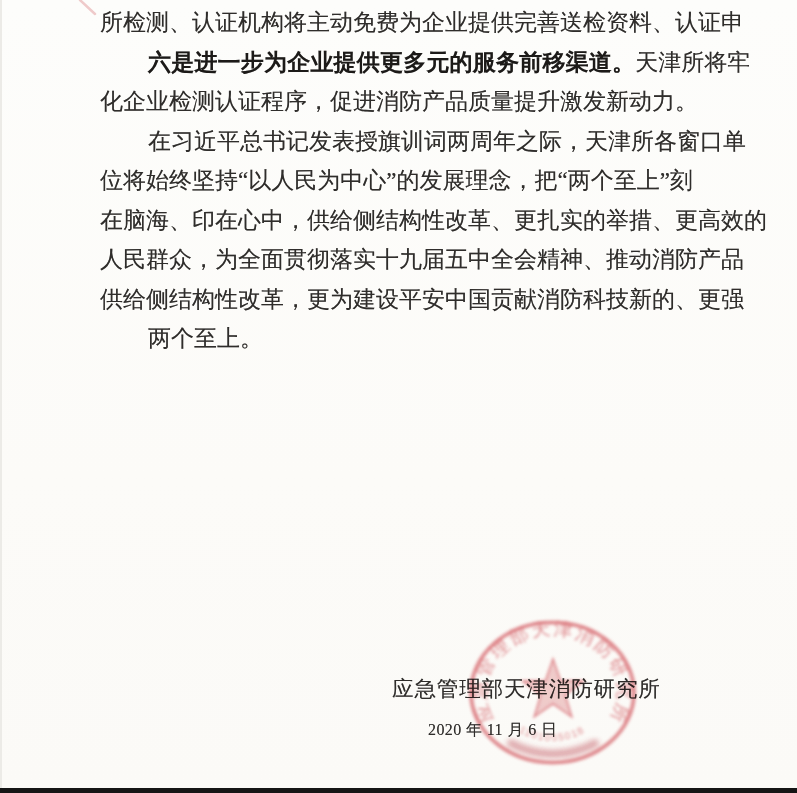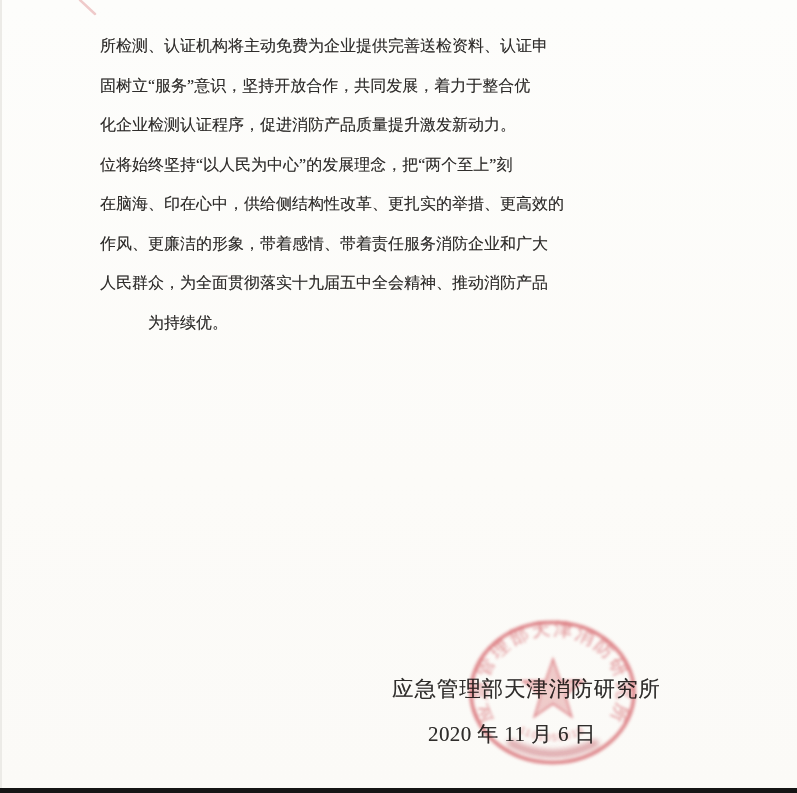--- a/index.html
+++ b/index.html
@@ -14,42 +14,41 @@
     position: absolute; inset: 0;
     background: linear-gradient(180deg, #fdfdfb 0%, #fcfbf8 60%, #fbfaf7 100%);
   }
   
   .left-edge {
     position: absolute; left: 0; top: 0; width: 2px; height: 793px;
     background: #ecebe7;
   }
   .body-text {
     position: absolute; left: 100px; top: 3px; width: 612px;
-    font-size: 16px; line-height: 39.55px;
+    font-size: 23px; line-height: 39.55px;
     color: #2f2d2b;
     text-shadow: 0 0 0.5px rgba(40,40,40,0.45);
-    margin-top: 23px;
   }
   .line { white-space: nowrap; }
   .line.indent { text-indent: 48px; }
   .line .hei {
     font-family: "Liberation Sans", "DejaVu Sans", sans-serif;
     font-weight: 700;
     color: #1c1a18;
     letter-spacing: 0.2px;
   }
   .signature {
     position: absolute; left: 392px; top: 674px;
     font-size: 21.6px; letter-spacing: 0.8px;
     color: #2f2d2b;
     text-shadow: 0 0 0.5px rgba(40,40,40,0.45);
   }
   .date-line {
     position: absolute; left: 428px; top: 720px;
-    font-size: 21px; letter-spacing: 0.4px;
+    font-size: 16px; letter-spacing: 0.4px;
     color: #2f2d2b;
     text-shadow: 0 0 0.5px rgba(40,40,40,0.45);
   }
   .overlay-svg {
     position: absolute; left: 0; top: 0;
     mix-blend-mode: multiply;
     pointer-events: none;
   }
   .bottom-bar {
     position: absolute; left: 0; top: 788px; width: 797px; height: 5px;
@@ -57,27 +56,28 @@
   }
 </style>
 </head>
 <body>
 
 <div class="page">
   <div class="left-edge"></div>
 
   <div class="body-text">
     <div class="line"><span>所检测、认证机构将主动免费为企业提供完善送检资料、认证申</span></div>
-    <div class="line"><span>固树立“服务”意识，坚持开放合作，共同发展，着力于整合优</span></div>
+    <div class="line indent"><span class="hei">六是进一步为企业提供更多元的服务前移渠道。</span><span>天津所将牢</span></div>
     <div class="line"><span>化企业检测认证程序，促进消防产品质量提升激发新动力。</span></div>
+    <div class="line indent"><span>在习近平总书记发表授旗训词两周年之际，天津所各窗口单</span></div>
     <div class="line"><span>位将始终坚持“以人民为中心”的发展理念，把“两个至上”刻</span></div>
     <div class="line"><span>在脑海、印在心中，供给侧结构性改革、更扎实的举措、更高效的</span></div>
-    <div class="line"><span>作风、更廉洁的形象，带着感情、带着责任服务消防企业和广大</span></div>
     <div class="line"><span>人民群众，为全面贯彻落实十九届五中全会精神、推动消防产品</span></div>
-    <div class="line indent"><span>为持续优。</span></div>
+    <div class="line"><span>供给侧结构性改革，更为建设平安中国贡献消防科技新的、更强</span></div>
+    <div class="line indent"><span>两个至上。</span></div>
   </div>
 
   <div class="signature">应急管理部天津消防研究所</div>
   <div class="date-line">2020 年 11 月 6 日</div>
 
   <svg class="overlay-svg" width="797" height="793" viewBox="0 0 797 793">
     <defs>
       <path id="sealArcTop" d="M 492.2 716.1 A 66 57 0 1 1 611.8 716.1" fill="none"></path>
       <path id="sealArcBottom" d="M 505.3 720.1 A 57 49 0 0 0 598.7 720.1" fill="none"></path>
       <filter id="inkBlur" x="-30%" y="-30%" width="160%" height="160%">

